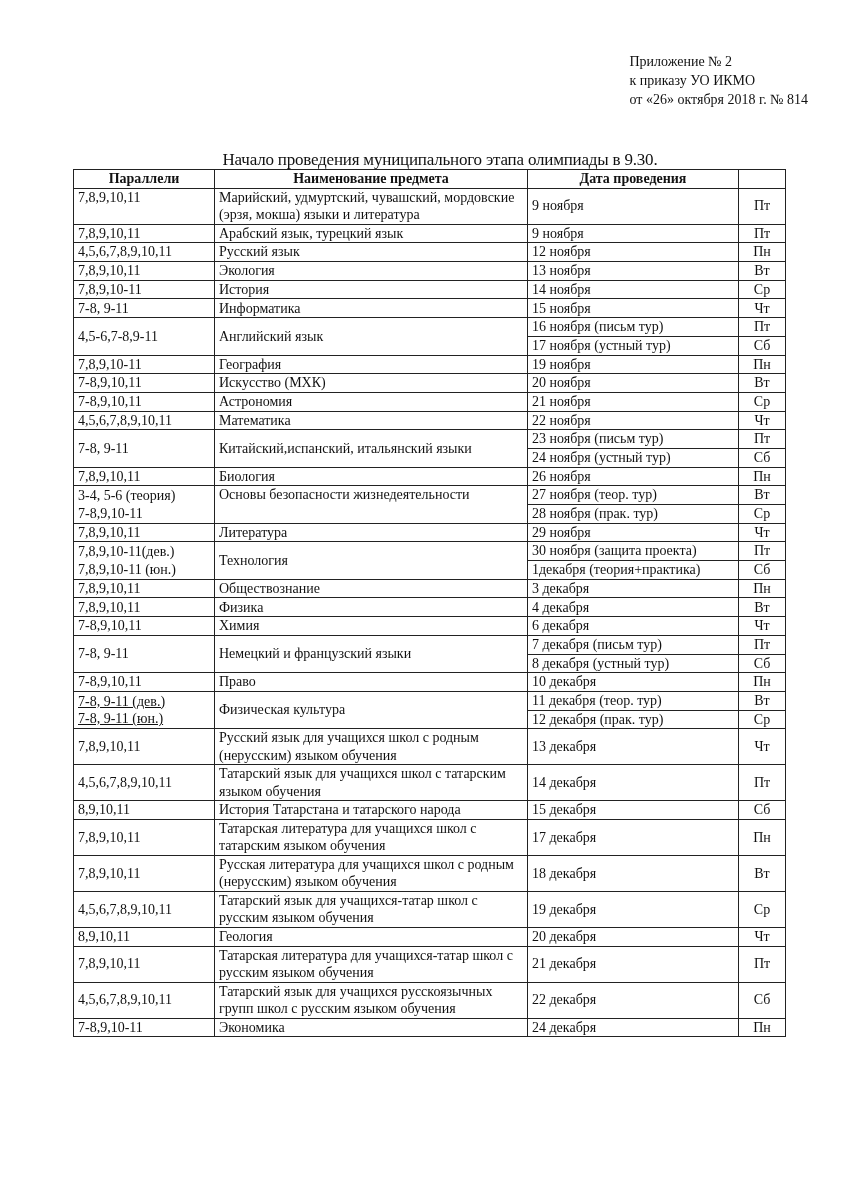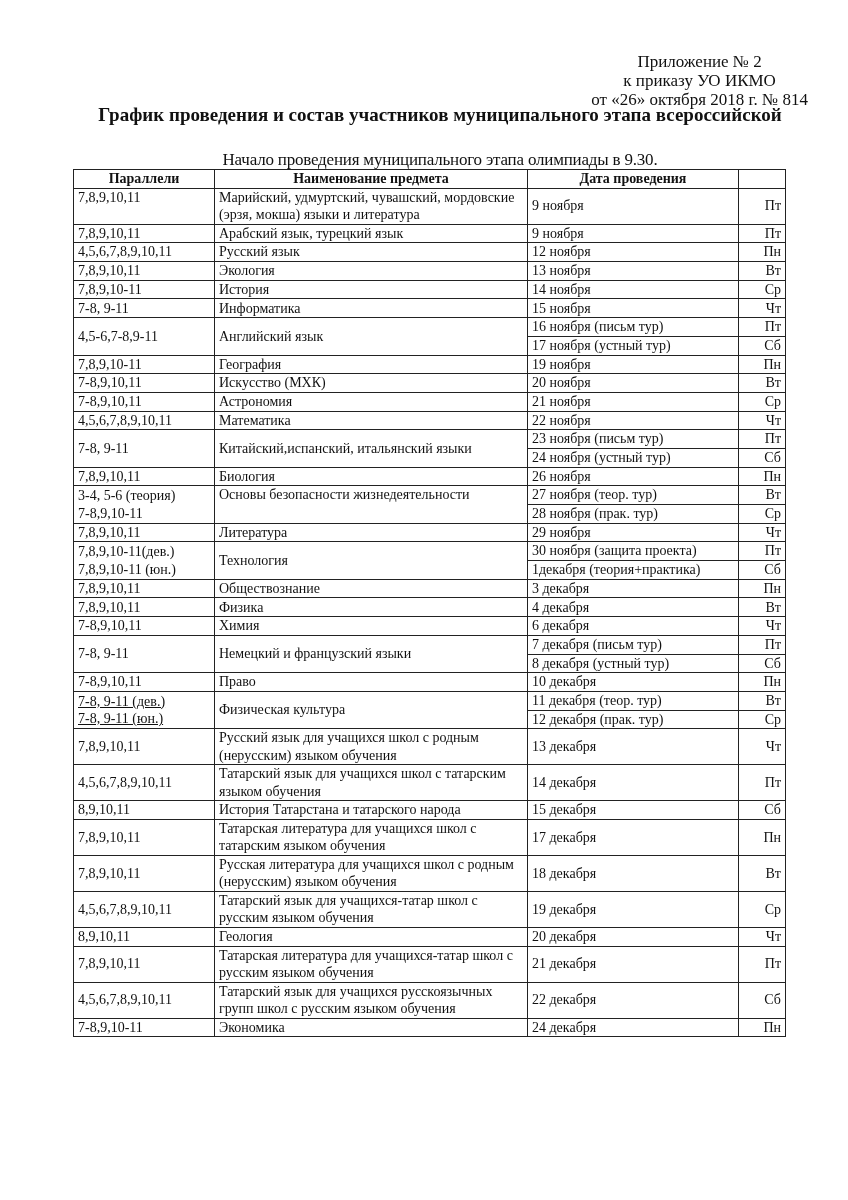--- a/index.html
+++ b/index.html
@@ -1,38 +1,37 @@
 <!DOCTYPE html>
 <html><head>
 <meta charset="utf-8">
 <style>
   html, body { margin: 0; padding: 0; background: #ffffff; }
   body { width: 848px; height: 1200px; position: relative; font-family: "Liberation Serif", "DejaVu Serif", serif; color: #111; }
-  .annex { position: absolute; right: 40px; top: 52px; text-align: center; font-size: 17px; line-height: 19px; }
+  .annex { position: absolute; right: 40px; top: 52px; text-align: left; font-size: 14px; line-height: 19px; }
   .title { position: absolute; left: 70px; width: 740px; top: 103px; text-align: center; font-weight: bold; font-size: 19px; line-height: 23px; }
   .subtitle { position: absolute; left: 70px; width: 740px; top: 150px; text-align: center; font-size: 17px; line-height: 20px; font-family: Liberation Serif, serif; letter-spacing: -0.2px; }
   table { position: absolute; left: 73px; top: 169px; width: 712px; border-collapse: collapse; table-layout: fixed; font-size: 14px; line-height: 17.5px; }
   td, th { border: 1.3px solid #222; padding: 0 4px; vertical-align: middle; text-align: left; }
   th { font-weight: bold; text-align: center; height: 17px; font-size: 14px; }
   col.c1 { width: 141px; } col.c2 { width: 313px; } col.c3 { width: 211px; } col.c4 { width: 47px; }
-  td.day { text-align: right; }
+  td.day { text-align: center; }
   td.top { vertical-align: top; }
   tr { height: 18.7px; }
 </style>
 </head>
 <body>
 
 <div class="annex">
   <div>Приложение № 2</div>
   <div>к приказу УО ИКМО</div>
   <div>от «26» октября 2018 г. № 814</div>
 </div>
 
 <div class="title">
-  <div>График проведения и состав участников муниципального этапа всероссийской</div>
 </div>
 
 <div class="subtitle">Начало проведения муниципального этапа олимпиады в 9.30.</div>
 
 <table>
   <colgroup>
       <col class="c1">
       <col class="c2">
       <col class="c3">
       <col class="c4">

